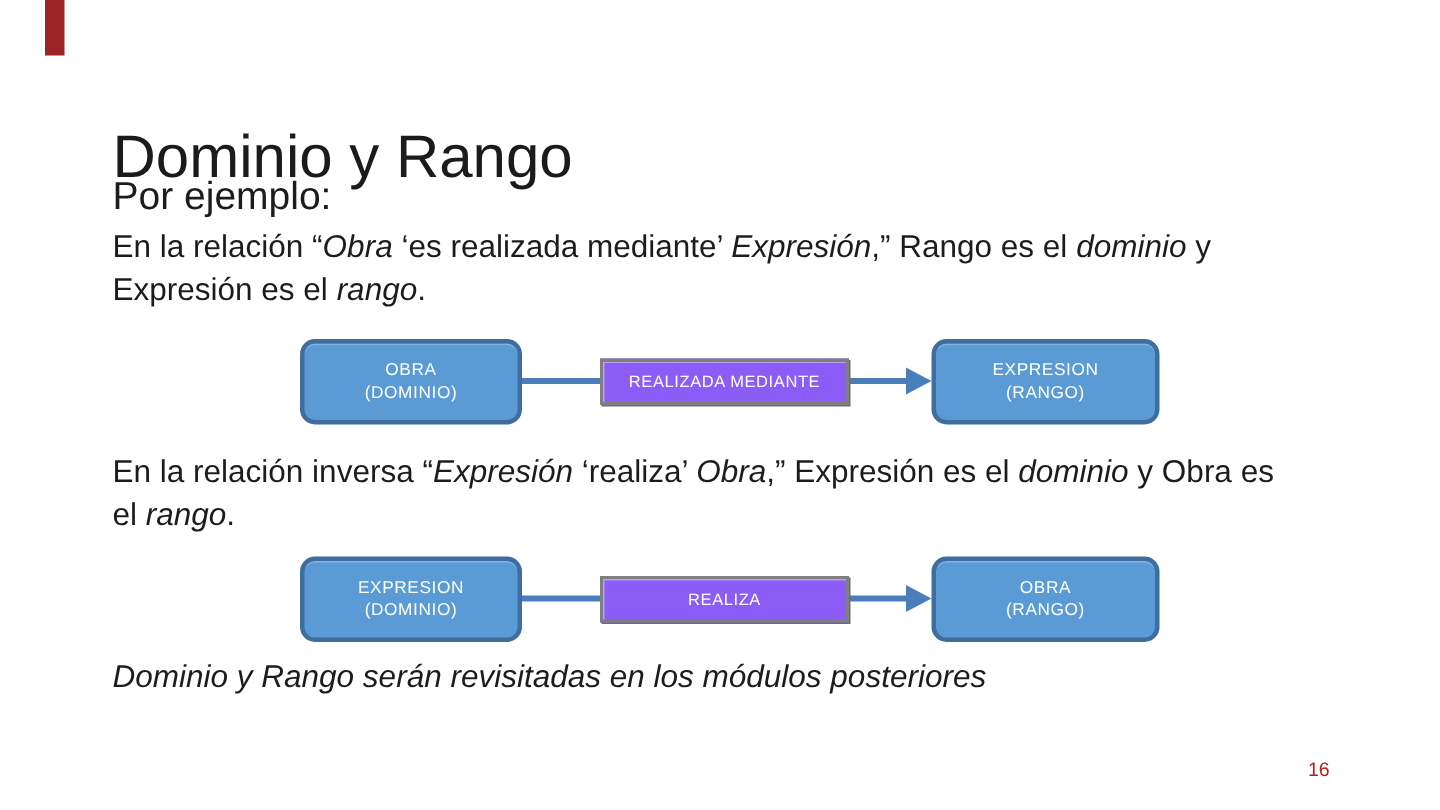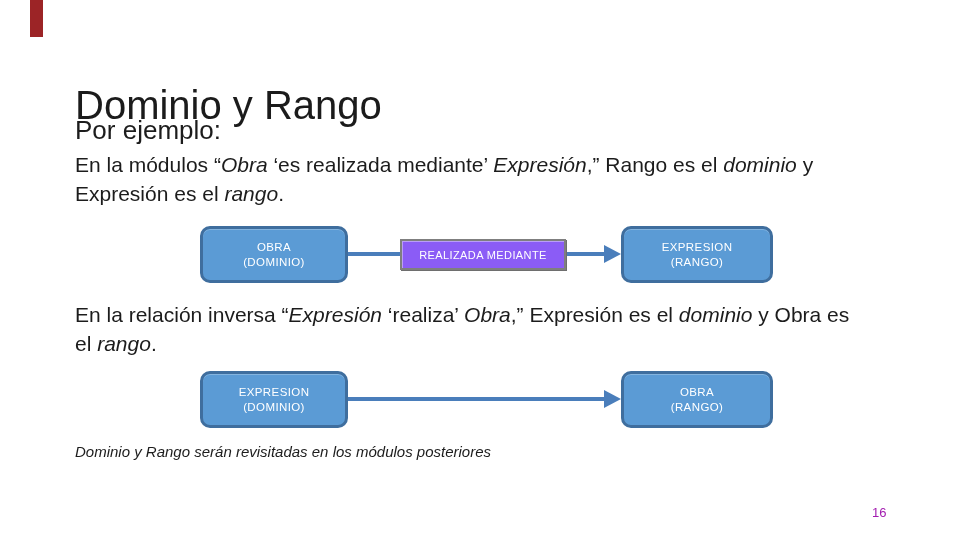--- a/index.html
+++ b/index.html
@@ -29,21 +29,21 @@
     font-size: 26px; line-height: 28px;
   }
 
   .para { position: absolute; left: 75px; font-size: 21px; line-height: 29px; width: 840px; }
   .para1 { top: 150px; }
   .para2 { top: 300px; }
   .para em, .footer-note em { font-style: italic; }
 
   .footer-note {
     position: absolute; left: 75px; top: 438px;
-    font-size: 15px; line-height: 28px;
+    font-size: 21px; line-height: 28px;
   }
 
   .diagram { position: absolute; left: 200px; width: 573px; height: 57px; }
   .diagram1 { top: 226px; }
   .diagram2 { top: 371px; }
 
   .connector {
     position: absolute; left: 146px; top: 26px; width: 262px; height: 4px;
     background: #4a7ebb; z-index: 1;
   }
@@ -73,35 +73,35 @@
   .node-gray {
     left: 200px; top: 13px; width: 166px; height: 31px;
     background: #8b5cf6;
     border: 2px solid #7f7f7f;
     font-size: 11px; letter-spacing: 0.4px;
     box-shadow: inset 1px 1px 0 rgba(255,255,255,0.4), 1px 1px 0 #6e6e6e;
   }
 
   .page-number {
     position: absolute; left: 872px; top: 505px;
-    font-size: 13px; color: #a21caf;
+    font-size: 13px; color: #b91c1c;
   }
 </style>
 </head>
 <body>
 
 <div class="slide">
 
   <div class="accent-bar"></div>
 
   <h1 class="title">Dominio y Rango</h1>
 
   <div class="intro">Por ejemplo:</div>
 
-  <div class="para para1"><span>En la módulos “</span><em>Obra</em><span> ‘es realizada mediante’ </span><em>Expresión</em><span>,” Rango es el </span><em>dominio</em><span> y</span><br><span>Expresión es el </span><em>rango</em><span>.</span></div>
+  <div class="para para1"><span>En la relación “</span><em>Obra</em><span> ‘es realizada mediante’ </span><em>Expresión</em><span>,” Rango es el </span><em>dominio</em><span> y</span><br><span>Expresión es el </span><em>rango</em><span>.</span></div>
 
   <div class="diagram diagram1">
     <div class="connector"></div>
     <div class="arrowhead"></div>
     <div class="node node-blue node-source">
       <span>OBRA</span>
       <span>(DOMINIO)</span>
     </div>
     <div class="node node-gray">
       <span>REALIZADA MEDIANTE</span>
@@ -114,20 +114,23 @@
 
   <div class="para para2"><span>En la relación inversa “</span><em>Expresión</em><span> ‘realiza’ </span><em>Obra</em><span>,” Expresión es el </span><em>dominio</em><span> y Obra es</span><br><span>el </span><em>rango</em><span>.</span></div>
 
   <div class="diagram diagram2">
     <div class="connector"></div>
     <div class="arrowhead"></div>
     <div class="node node-blue node-source">
       <span>EXPRESION</span>
       <span>(DOMINIO)</span>
     </div>
+    <div class="node node-gray">
+      <span>REALIZA</span>
+    </div>
     <div class="node node-blue node-target">
       <span>OBRA</span>
       <span>(RANGO)</span>
     </div>
   </div>
 
   <div class="footer-note"><em>Dominio y Rango serán revisitadas en los módulos posteriores</em></div>
 
   <div class="page-number">16</div>
 

